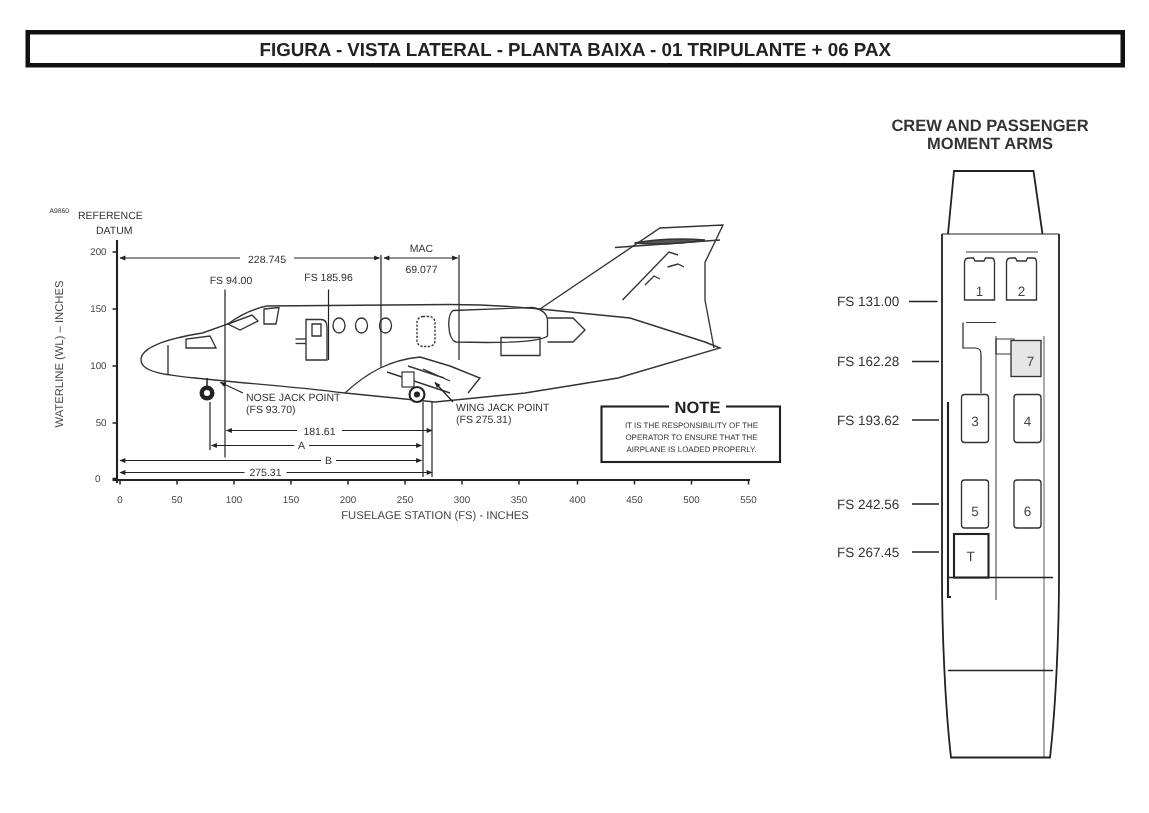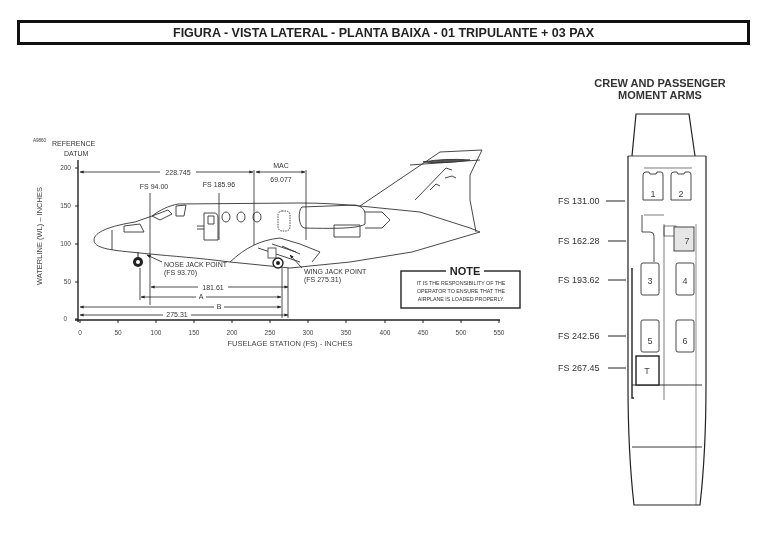--- a/index.html
+++ b/index.html
@@ -15,21 +15,21 @@
   .hdr{font-size:11px;font-weight:bold;fill:#333;}
   .fs{font-size:9px;fill:#333;}
   .note-title{font-size:11px;font-weight:bold;fill:#222;}
   .note-body{font-size:5.3px;fill:#333;}
   .seatnum{font-size:9px;fill:#444;}
 </style>
 </head>
 <body>
 
 <div class="title-box">
-  <span class="title-text">FIGURA - VISTA LATERAL - PLANTA BAIXA - 01 TRIPULANTE + 03 PAX</span>
+  <span class="title-text">FIGURA - VISTA LATERAL - PLANTA BAIXA - 01 TRIPULANTE + 06 PAX</span>
 </div>
 
 <svg width="766" height="542" viewBox="0 0 766 542">
   <defs>
     <marker id="arr" viewBox="0 0 10 10" refX="9" refY="5" markerWidth="6" markerHeight="5" orient="auto-start-reverse">
       <path d="M0,1 L10,5 L0,9 z" fill="#222"></path>
     </marker>
   </defs>
 
   <g>

